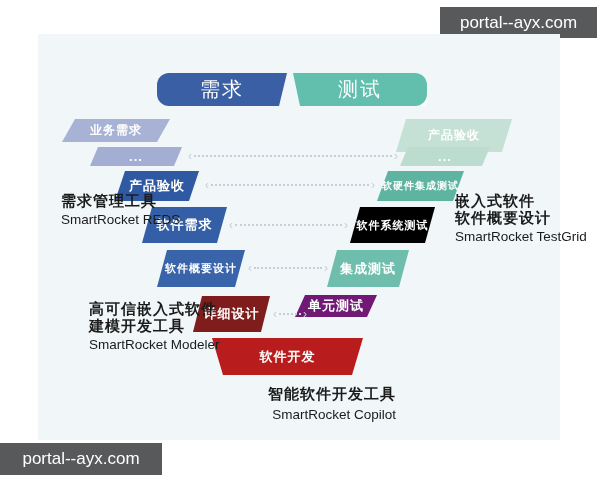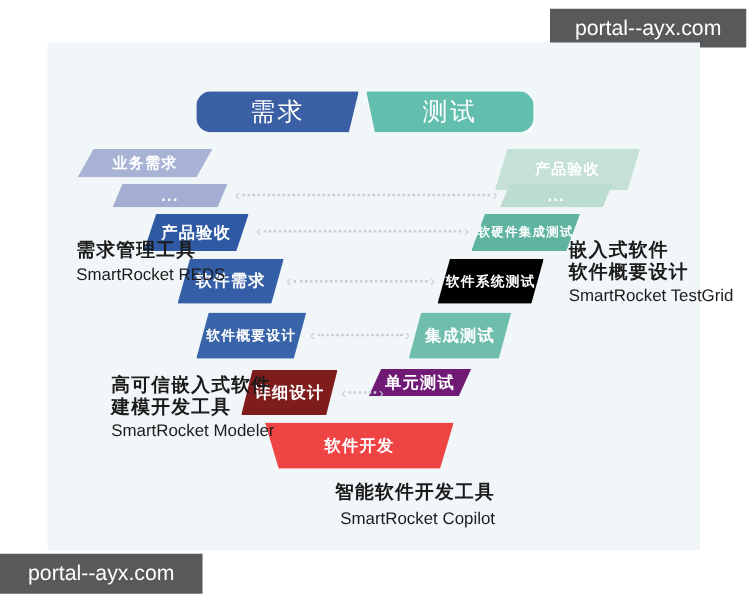--- a/index.html
+++ b/index.html
@@ -71,21 +71,21 @@
 <div class="stage" style="left: 157px; top: 250px; width: 88px; height: 37px; --s: 10px; font-size: 11px; background-color: rgb(58, 100, 169);">软件概要设计</div>
 <div class="stage" style="left: 193px; top: 296px; width: 77px; height: 36px; --s: 9px; font-size: 13px; background-color: #7f1d1d;">详细设计</div>
 
 <div class="stage" style="left: 396px; top: 119px; width: 116px; height: 33px; --s: 10px; font-size: 12px; background-color: rgb(197, 224, 212);">产品验收</div>
 <div class="stage" style="left: 400px; top: 147px; width: 90px; height: 19px; --s: 8px; font-size: 13px; background-color: rgb(188, 220, 207);">...</div>
 <div class="stage" style="left: 377px; top: 171px; width: 87px; height: 30px; --s: 11px; font-size: 10px; background-color: rgb(95, 179, 161);">软硬件集成测试</div>
 <div class="stage" style="left: 350px; top: 207px; width: 85px; height: 36px; --s: 10px; font-size: 11px; background-color: #000000;">软件系统测试</div>
 <div class="stage" style="left: 327px; top: 250px; width: 82px; height: 37px; --s: 10px; font-size: 13px; background-color: rgb(111, 190, 173);">集成测试</div>
 <div class="stage" style="left: 295px; top: 295px; width: 82px; height: 22px; --s: 10px; font-size: 13px; background-color: #701a75;">单元测试</div>
 
-<div class="stage trap" style="left: 212px; top: 338px; width: 151px; height: 37px; font-size: 13px; background-color: #ef4444;">软件开发</div>
+<div class="stage trap" style="left: 212px; top: 338px; width: 151px; height: 37px; font-size: 13px; background-color: #b91c1c;">软件开发</div>
 
 <div class="conn" style="left: 188px; top: 150px; width: 210px; height: 12px; color: rgb(197, 207, 213);">
   <span>‹</span>
   <span class="line"></span>
   <span>›</span>
 </div>
 <div class="conn" style="left: 205px; top: 179px; width: 170px; height: 12px; color: rgb(197, 207, 213);">
   <span>‹</span>
   <span class="line"></span>
   <span>›</span>

